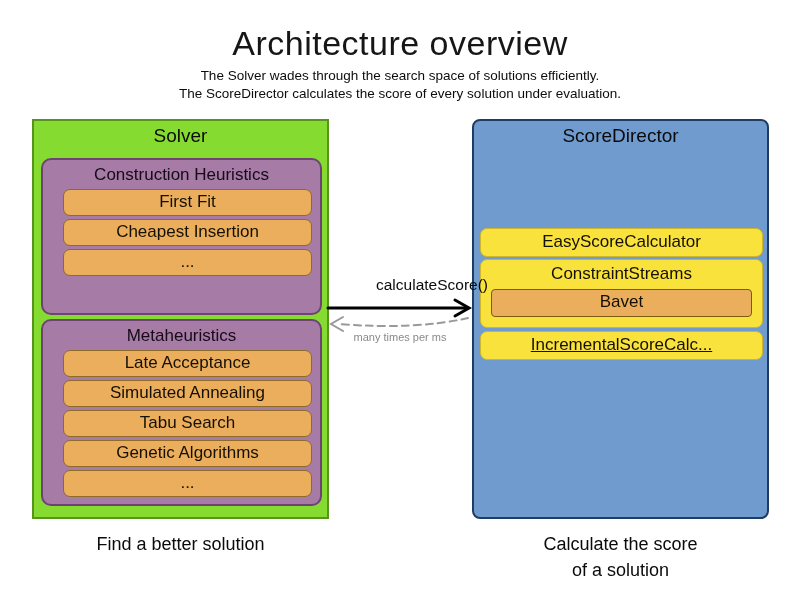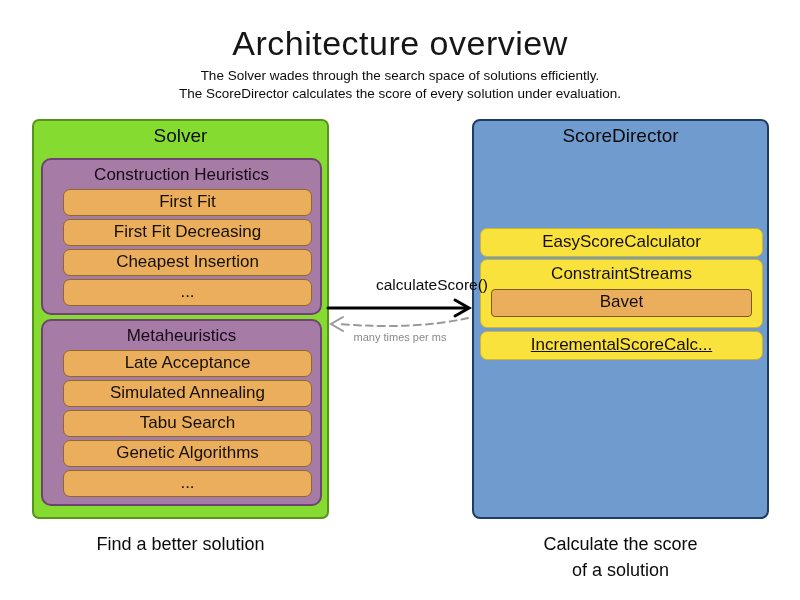--- a/index.html
+++ b/index.html
@@ -15,21 +15,21 @@
     position:absolute;left:0;width:800px;text-align:center;
     font-size:13.5px;font-weight:500;color:#0c0c0c;
   }
   .subtitle.l1{top:68px;}
   .subtitle.l2{top:86px;}
 
   
   .solver-box{
     position:absolute;left:32px;top:119px;width:297px;height:400px;box-sizing:border-box;
     background:var(--solver-fill,#85db2f);border:2px solid var(--solver-border,#56941c);
-    border-radius:7px;
+    border-radius:0;
   }
   .box-heading{
     position:absolute;left:0;right:0;top:4px;text-align:center;
     font-size:19px;color:#0b0b0b;
   }
   .phase{
     position:absolute;left:7px;width:281px;box-sizing:border-box;
     background:var(--phase-fill,#a67ba6);border:2px solid var(--phase-border,#6e4374);
     border-radius:10px;
   }
@@ -87,21 +87,20 @@
 <div class="title">Architecture overview</div>
 <div class="subtitle l1">The Solver wades through the search space of solutions efficiently.</div>
 <div class="subtitle l2">The ScoreDirector calculates the score of every solution under evaluation.</div>
 
 <div class="solver-box">
   <div class="box-heading">Solver</div>
 
   <div class="phase construction">
     <div class="phase-label">Construction Heuristics</div>
     <div class="algo">First Fit</div>
-    <div class="algo">First Fit Decreasing</div>
     <div class="algo">Cheapest Insertion</div>
     <div class="algo">...</div>
   </div>
 
   <div class="phase metaheuristics">
     <div class="phase-label">Metaheuristics</div>
     <div class="algo">Late Acceptance</div>
     <div class="algo">Simulated Annealing</div>
     <div class="algo">Tabu Search</div>
     <div class="algo">Genetic Algorithms</div>

